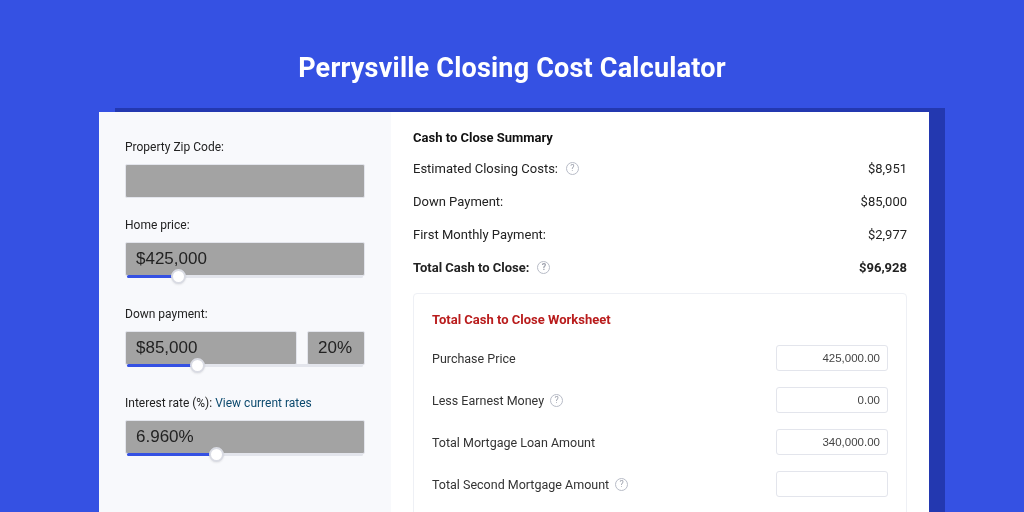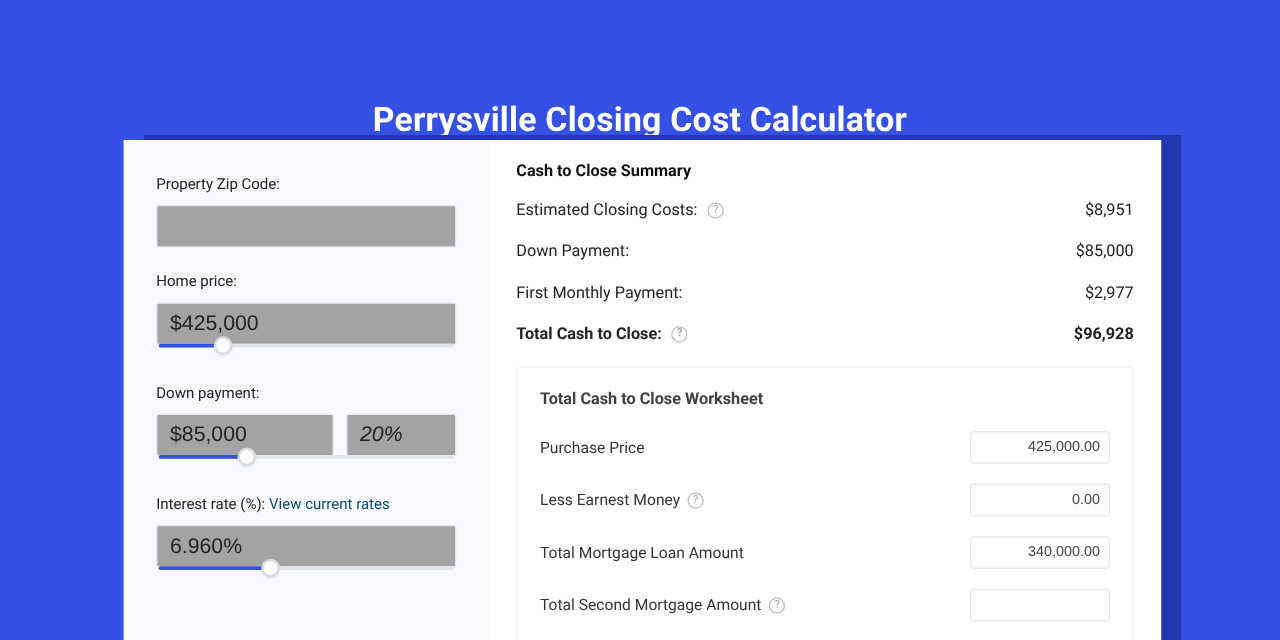--- a/index.html
+++ b/index.html
@@ -4,21 +4,21 @@
 <style>
   * { box-sizing: border-box; margin: 0; padding: 0; }
   html, body { width: 1024px; height: 512px; overflow: hidden; font-family: -apple-system, BlinkMacSystemFont, "Segoe UI", Roboto, Arial, sans-serif; }
   body { background: #3551E3; }
 
   .page-title {
     color: #fff;
     font-weight: 700;
     font-size: 27px;
     text-align: center;
-    padding-top: 80px;
+    padding-top: 52px;
     letter-spacing: 0.2px;
   }
 
   .card-shadow {
     position: absolute;
     top: 108px;
     left: 115px;
     width: 830px;
     height: 430px;
     background: #2338B0;
@@ -65,21 +65,21 @@
     background: #3551E3; border-radius: 2px;
   }
   .slider-thumb {
     position: absolute; top: -6px;
     width: 15px; height: 15px; border-radius: 50%;
     background: #fff; border: 2px solid #D9DBE3;
     box-shadow: 0 1px 2px rgba(0,0,0,0.08);
   }
   .dp-row { display: flex; gap: 10px; }
   .dp-row .inp:first-child { flex: 1; }
-  .dp-row .inp.pct { width: 88px; font-style: italic; }
+  .dp-row .inp.pct { width: 58px; }
   .link { color: #0c4a6e; text-decoration: none; font-size: 12px; }
 
   
   .right { flex: 1; padding: 18px 22px 10px 22px; }
   .summary-title { font-weight: 700; font-size: 13px; margin-bottom: 16px; color: #111; }
   .row {
     display: flex; justify-content: space-between; align-items: center;
     font-size: 13px; color: #222; margin-bottom: 18px;
   }
   .row .lbl { display: flex; align-items: center; gap: 8px; }
@@ -87,21 +87,21 @@
   .help {
     display: inline-flex; width: 13px; height: 13px; border: 1px solid #B8BCC7;
     border-radius: 50%; font-size: 9px; color: #9EA2AE; align-items: center;
     justify-content: center; line-height: 1;
   }
 
   .worksheet-box {
     border: 1px solid #EEF0F5; border-radius: 4px;
     padding: 18px 18px 6px 18px; margin-top: 6px;
   }
-  .ws-title { font-weight: 700; font-size: 13px; margin-bottom: 18px; color: #404040; }
+  .ws-title { font-weight: 700; font-size: 13px; margin-bottom: 18px; color: #b91c1c; }
   .ws-row {
     display: flex; justify-content: space-between; align-items: center;
     font-size: 12.5px; color: #333; margin-bottom: 16px;
   }
   .ws-row .lbl { display: flex; align-items: center; gap: 6px; }
   .ws-inp {
     width: 112px; height: 26px; border: 1px solid #E3E5EC; border-radius: 3px;
     font-size: 11.5px; text-align: right; padding: 0 7px; color: #444; outline: none;
   }
 </style>

